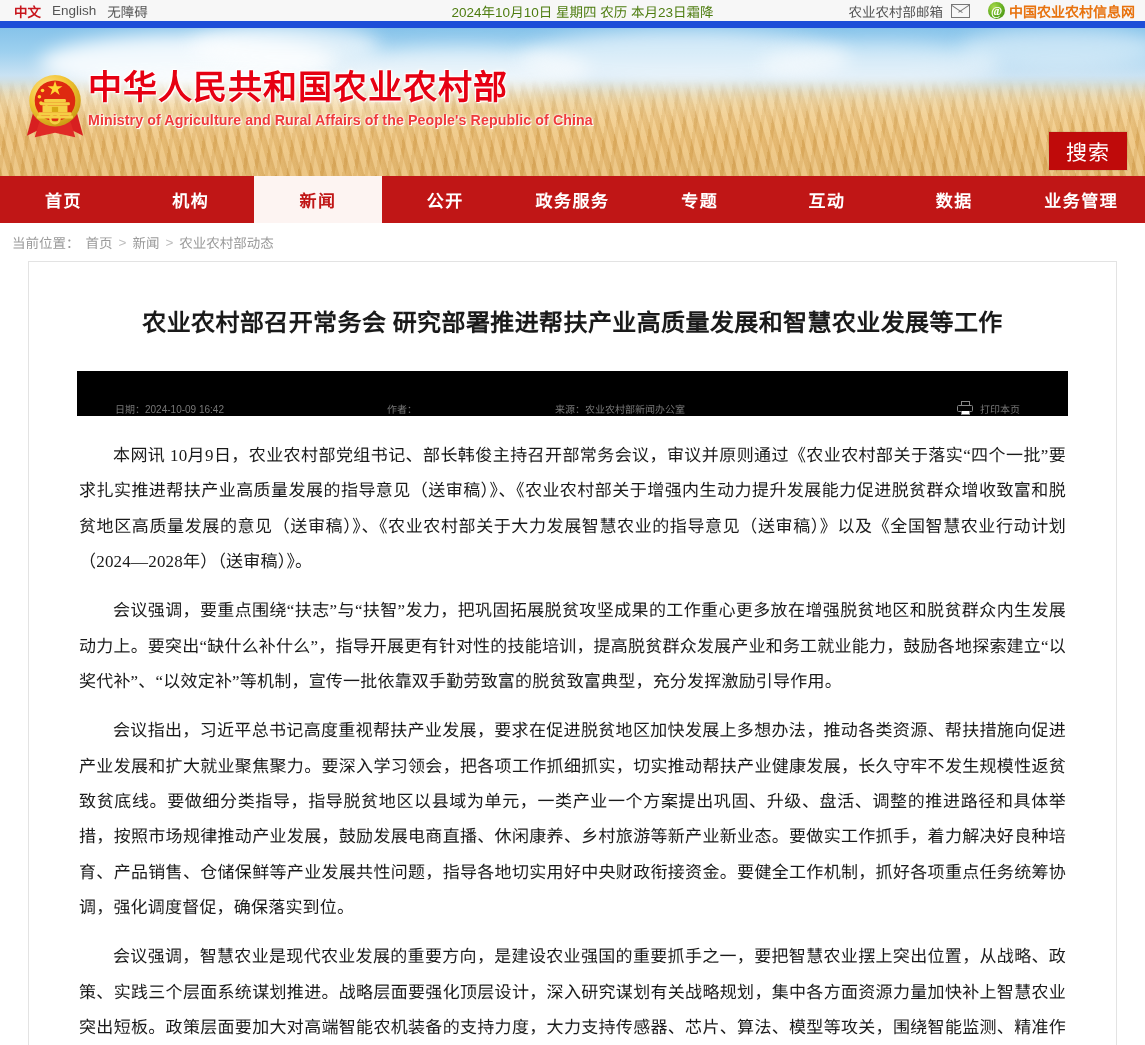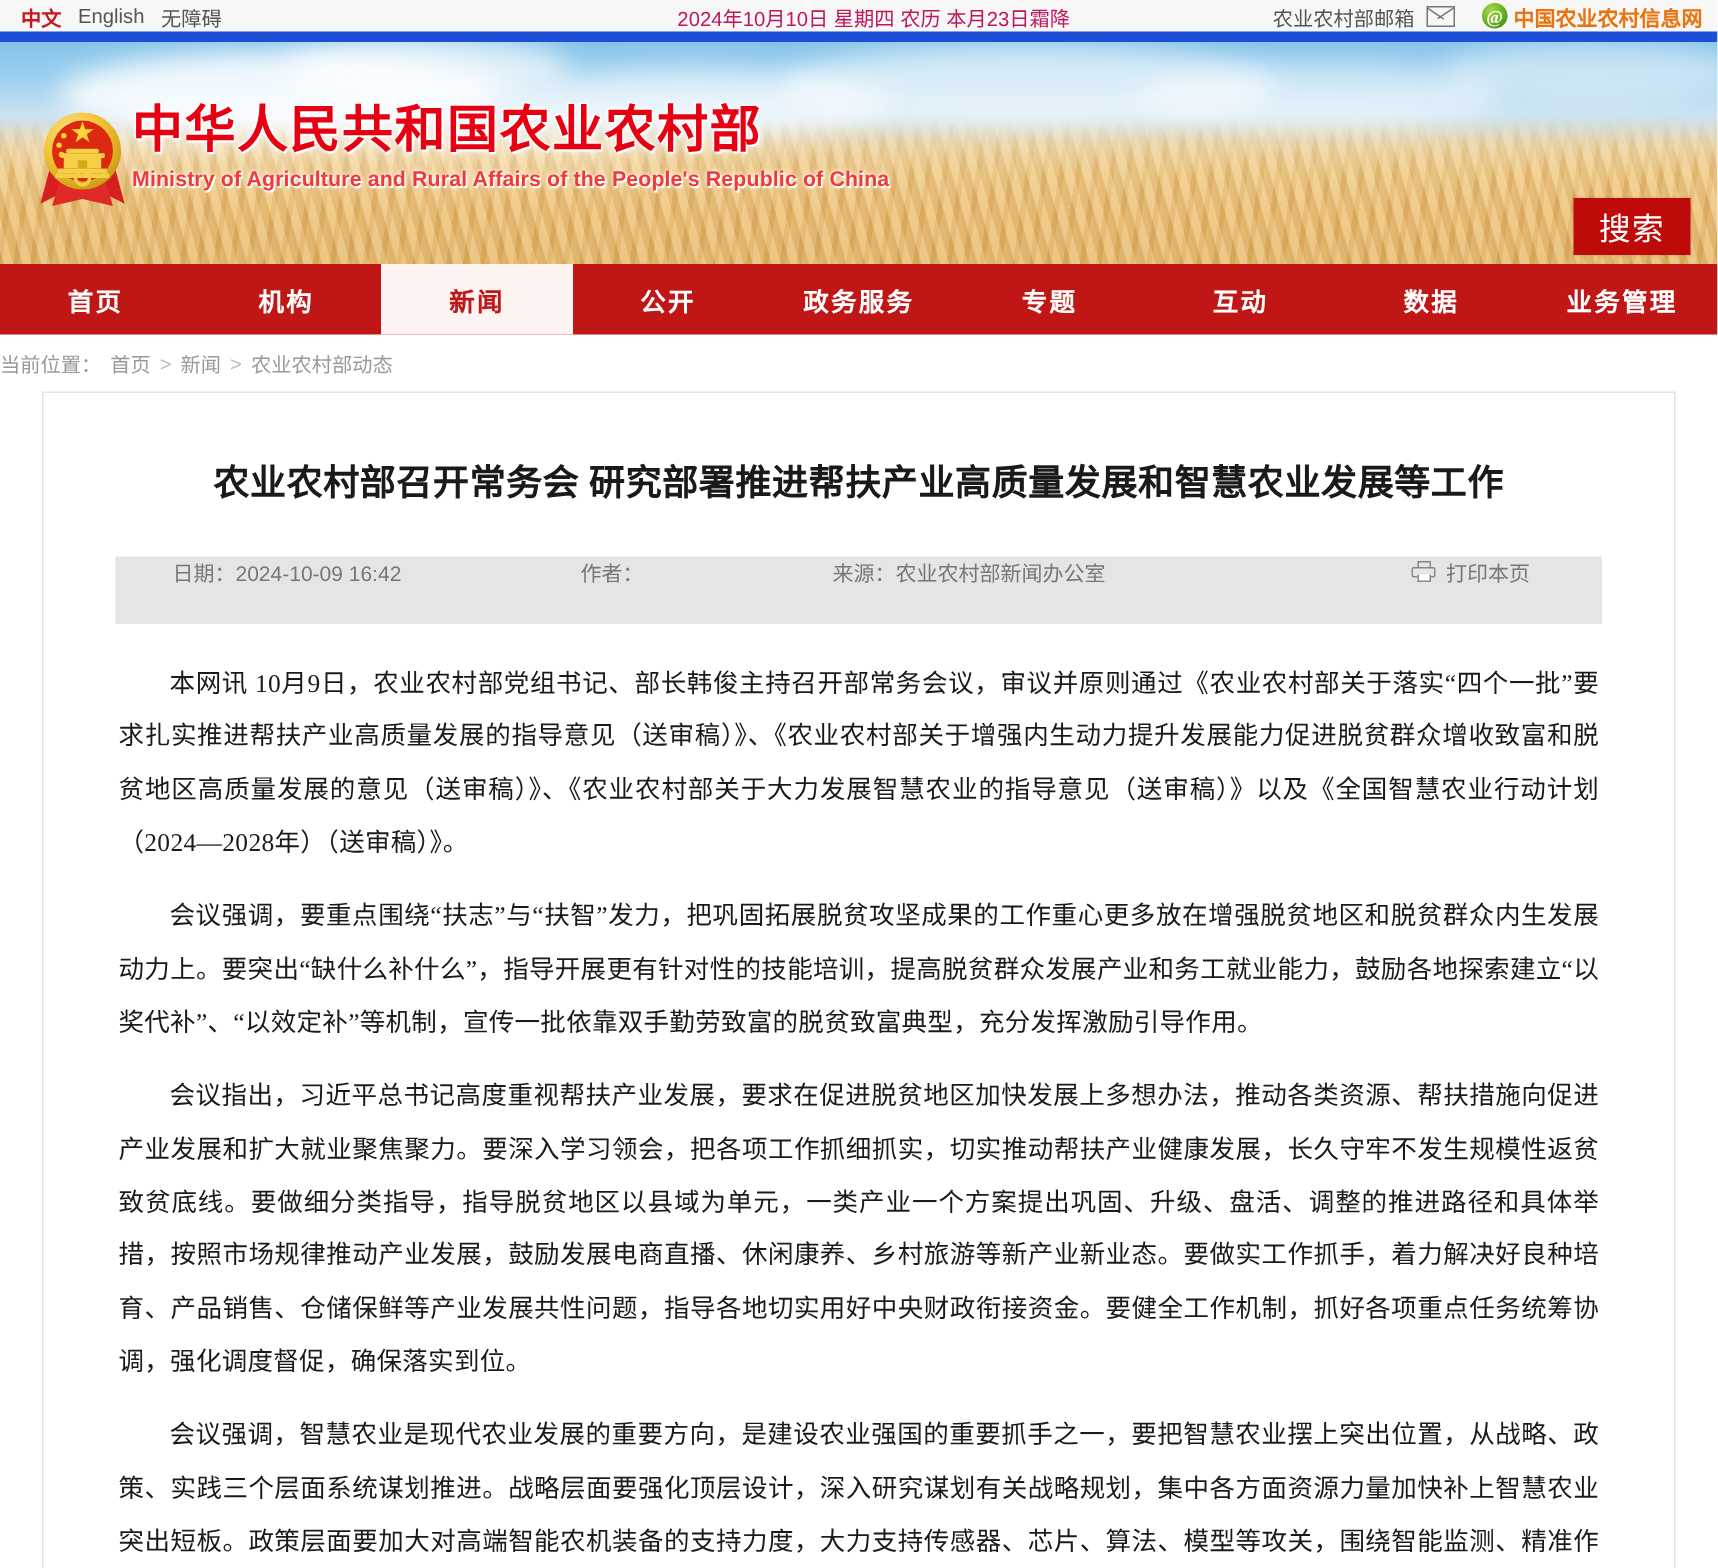--- a/index.html
+++ b/index.html
@@ -35,21 +35,21 @@
   }
   .tb-zh {
     color: #c8161d;
     font-weight: bold;
   }
   .tb-link { color: #555; }
   .topbar-center {
     position: absolute;
     left: 0; right: 0;
     text-align: center;
-    color: #be185d;
+    color: #4d7c0f;
     font-size: 13.5px;
     pointer-events: none;
     padding-left: 20px;
   }
   .topbar-center span { pointer-events: auto; }
   .topbar-right {
     margin-left: auto;
     display: flex;
     align-items: center;
     gap: 8px;
@@ -246,20 +246,21 @@
   .nav-item.active {
     background: #fdf4f2;
     color: #c01616;
   }
 
   
   .breadcrumb {
     height: 38px;
     display: flex;
     align-items: center;
+    padding-left: 12px;
     font-size: 13.5px;
     color: #9a9a9a;
     gap: 6px;
   }
   .breadcrumb .bc-label { color: #9a9a9a; }
   .breadcrumb a { color: #9a9a9a; text-decoration: none; }
   .breadcrumb .sep { color: #bdbdbd; }
 
   
   .card {
@@ -275,25 +276,25 @@
     font-family: "Liberation Serif", "DejaVu Serif", serif;
     font-size: 24px;
     font-weight: bold;
     color: #1a1a1a;
     text-align: center;
     line-height: 1.45;
     padding: 44px 10px 30px 10px;
     letter-spacing: .4px;
   }
   .meta {
-    background: #e5e5e5;
+    background: #000000;
     height: 45px;
     display: flex;
-    align-items: flex-start;
-    font-size: 14px;
+    align-items: flex-end;
+    font-size: 10px;
     color: #777;
     padding: 0 38px;
     box-sizing: border-box;
   }
   .meta-date   { width: 272px; }
   .meta-author { width: 168px; }
   .meta-source { flex: 1; }
   .meta-print {
     display: flex;
     align-items: center;

